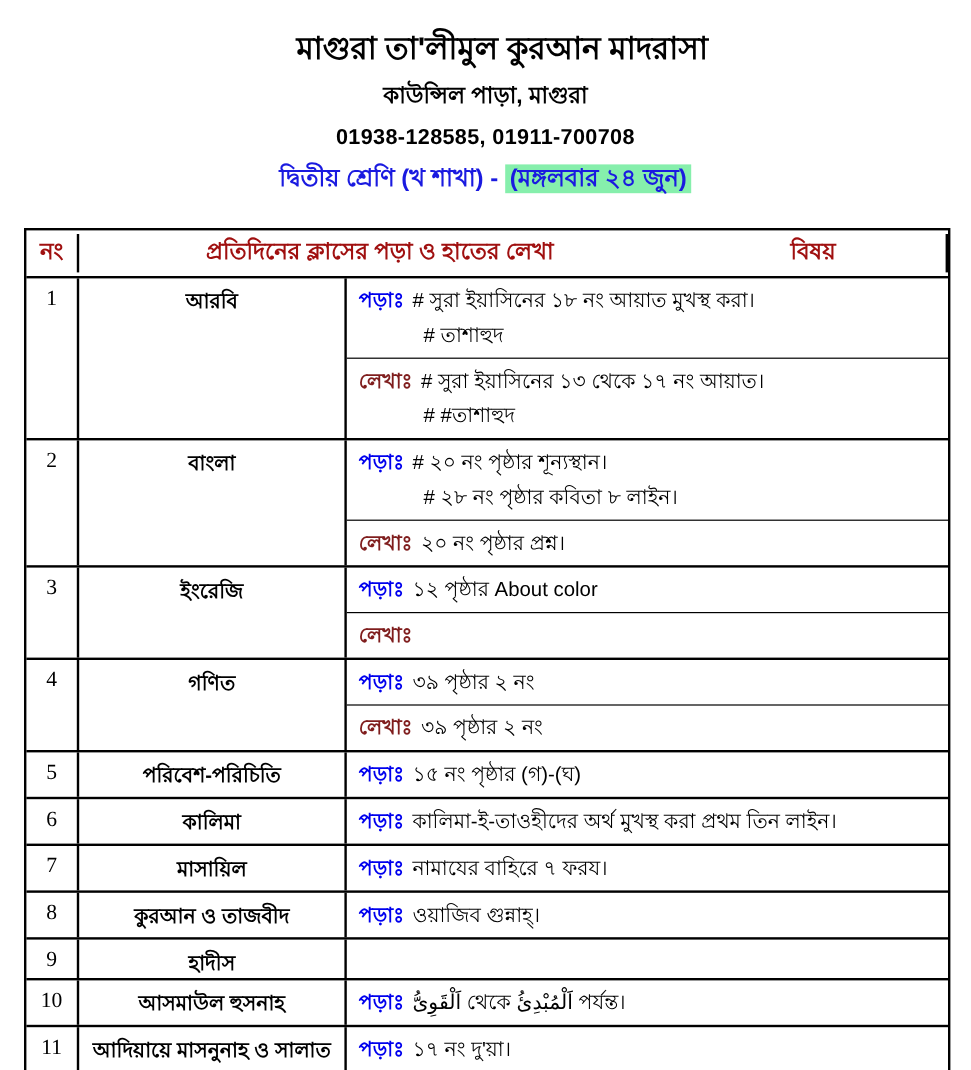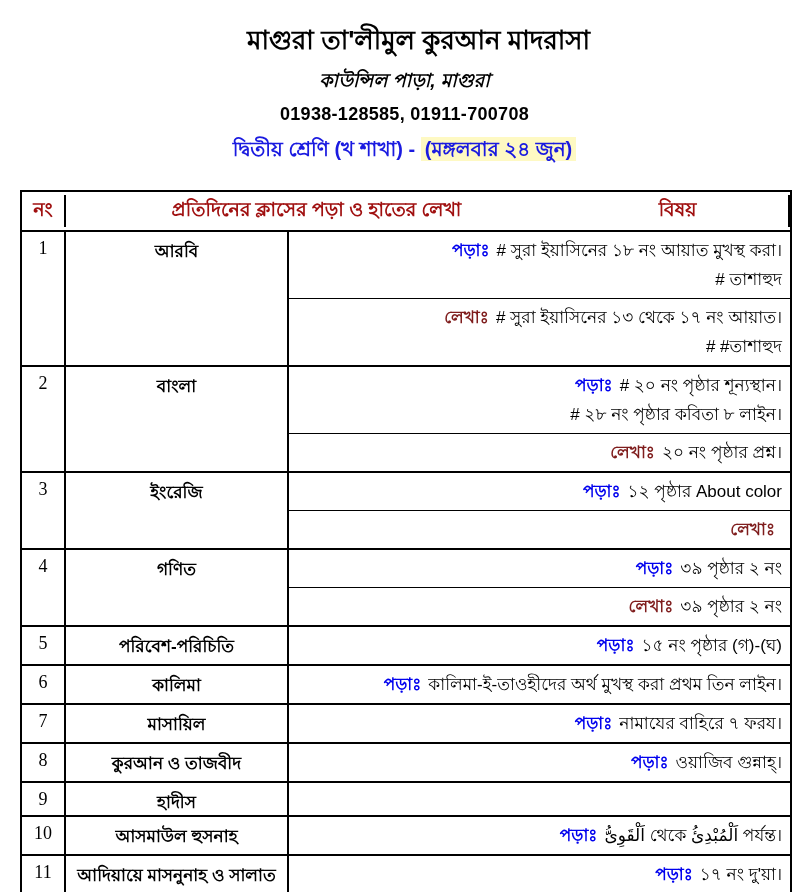--- a/index.html
+++ b/index.html
@@ -22,37 +22,36 @@
     font-weight: bold;
     line-height: 32px;
     color: #000000;
     padding-left: 28px;
   }
   .addr {
     margin-top: 13px;
     font-size: 19px;
     font-weight: bold;
     line-height: 24px;
-    font-style: italic;
   }
   .phone {
     margin-top: 11px;
     font-size: 18px;
     font-weight: bold;
     letter-spacing: 0.3px;
   }
   .classline {
     margin-top: 11px;
     font-size: 20px;
     font-weight: bold;
     color: #1a1ae0;
     line-height: 26px;
   }
   .classline .hl {
-    background: #fef9c3;
+    background: #86efac;
     padding: 1px 4px;
   }
 
   
   .hw-table {
     position: absolute;
     left: 20px;
     top: 166px;
     width: 768px;
     border: 2px solid #000000;
@@ -66,21 +65,21 @@
     color: #a01010;
     font-weight: bold;
   }
   .t-head .c { font-size: 19px; }
   .t-row {
     display: flex;
     align-items: stretch;
     border-bottom: 2px solid #000000;
   }
   .t-row:last-child { border-bottom: none; }
-  .c { box-sizing: border-box; text-align: right; }
+  .c { box-sizing: border-box; }
   .c.no {
     width: 44px;
     flex: 0 0 44px;
     border-right: 2px solid #000000;
     text-align: center;
   }
   .c.subj {
     width: 223px;
     flex: 0 0 223px;
     border-right: 2px solid #000000;

